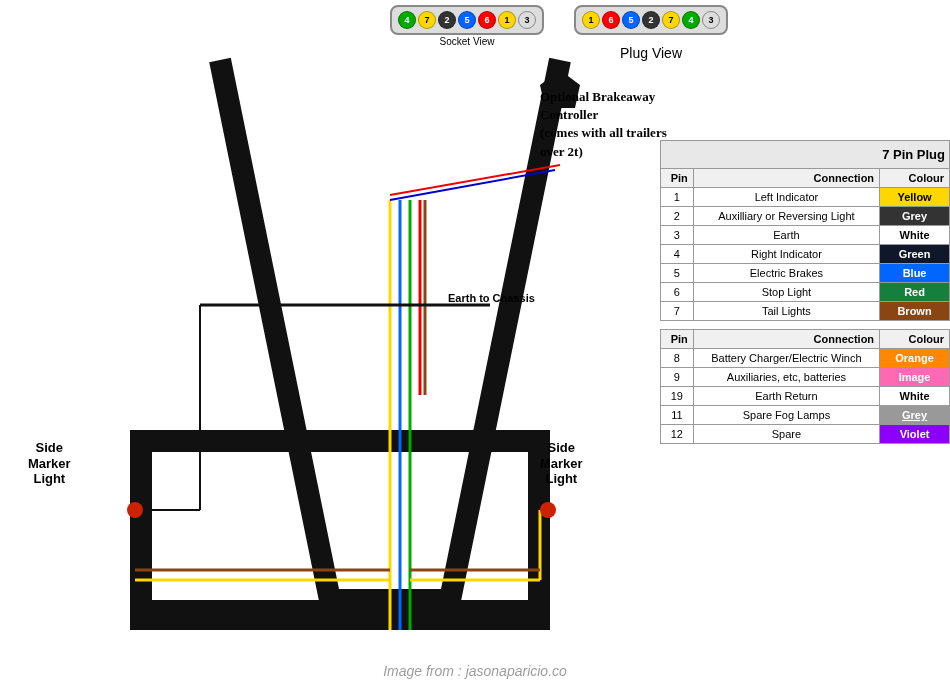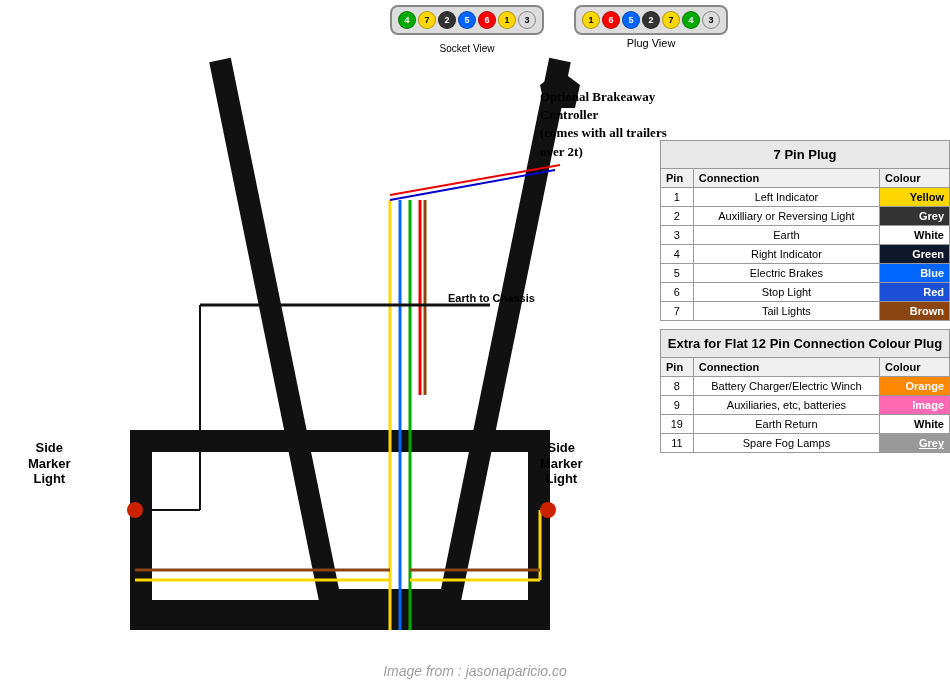--- a/index.html
+++ b/index.html
@@ -36,54 +36,54 @@
       font-size: 11px;
       margin-bottom: 8px;
     }
     .pin-table caption {
       background: #e8e8e8;
       border: 1px solid #999;
       border-bottom: none;
       font-weight: bold;
       font-size: 13px;
       padding: 6px 4px;
-      text-align: center;
+      text-align: right;
     }
     .pin-table th {
       background: #f0f0f0;
       border: 1px solid #999;
       padding: 3px 5px;
-      text-align: left;
+      text-align: right;
       font-weight: bold;
       font-size: 11px;
     }
     .pin-table td {
       border: 1px solid #999;
       padding: 3px 5px;
     }
     .pin-table td.pin-num {
       text-align: center;
       width: 25px;
     }
     .pin-table td.connection {
       width: 160px;
       text-align: center;
     }
     .pin-table td.colour {
       width: 60px;
-      text-align: right;
+      text-align: center;
       color: #fff;
       font-weight: bold;
     }
     .colour-yellow { background: #FFD700; color: #000 !important; }
     .colour-black { background: #333; color: #fff !important; }
     .colour-white { background: #fff; color: #000 !important; border: 1px solid #ccc; }
     .colour-green { background: #0f172a; color: #fff !important; }
     .colour-blue { background: #0066FF; color: #fff !important; }
-    .colour-red { background: #1d4ed8; color: #fff !important; }
+    .colour-red { background: #15803d; color: #fff !important; }
     .colour-brown { background: #8B4513; color: #fff !important; }
     .colour-orange { background: #FF8800; color: #fff !important; }
     .colour-pink { background: #FF69B4; color: #fff !important; }
     .colour-grey { background: #999999; color: #fff !important; text-decoration: underline; }
     .colour-violet { background: #8B00FF; color: #fff !important; }
 
     .connector-box {
       display: flex;
       flex-direction: column;
       align-items: center;
@@ -241,34 +241,34 @@
     <div class="connector-box">
       <div class="connector-pins">
         <div class="pin-circle" style="background:#00AA00;">4</div>
         <div class="pin-circle" style="background:#FFD700; color:#000;">7</div>
         <div class="pin-circle" style="background:#333;">2</div>
         <div class="pin-circle" style="background:#0066FF;">5</div>
         <div class="pin-circle" style="background:#FF0000;">6</div>
         <div class="pin-circle" style="background:#FFD700; color:#000;">1</div>
         <div class="pin-circle" style="background:#ddd; color:#000; border:1px solid #888;">3</div>
       </div>
-      <div style="font-size:10px; margin-top:8px;">Socket View</div>
+      <div style="font-size:10px; margin-top:1px;">Socket View</div>
     </div>
 
     <div class="connector-box">
       <div class="connector-pins">
         <div class="pin-circle" style="background:#FFD700; color:#000;">1</div>
         <div class="pin-circle" style="background:#FF0000;">6</div>
         <div class="pin-circle" style="background:#0066FF;">5</div>
         <div class="pin-circle" style="background:#333;">2</div>
         <div class="pin-circle" style="background:#FFD700; color:#000;">7</div>
         <div class="pin-circle" style="background:#00AA00;">4</div>
         <div class="pin-circle" style="background:#ddd; color:#000; border:1px solid #888;">3</div>
       </div>
-      <div style="font-size:11px; margin-top:2px;">Plug View</div>
+      <div style="font-size:14px; margin-top:10px;">Plug View</div>
     </div>
   </div>
 </div>
 
 <div class="right-panel">
 
   <table class="pin-table">
     <caption>7 Pin Plug</caption>
     <thead>
       <tr>
@@ -310,21 +310,20 @@
     </tr>
         <tr>
       <td class="pin-num">7</td>
       <td class="connection">Tail Lights</td>
       <td class="colour colour-brown">Brown</td>
     </tr>
       </tbody>
   </table>
 
   <table class="pin-table">
-    <caption>Extra for Flat 12 Pin Connection Colour Plug</caption>
     <thead>
       <tr>
         <th>Pin</th>
         <th>Connection</th>
         <th>Colour</th>
       </tr>
     </thead>
     <tbody id="twelve-pin-tbody">
     <tr>
       <td class="pin-num">8</td>
@@ -339,17 +338,22 @@
         <tr>
       <td class="pin-num">19</td>
       <td class="connection">Earth Return</td>
       <td class="colour colour-white">White</td>
     </tr>
         <tr>
       <td class="pin-num">11</td>
       <td class="connection">Spare Fog Lamps</td>
       <td class="colour colour-grey">Grey</td>
     </tr>
+        <tr>
+      <td class="pin-num">12</td>
+      <td class="connection">Spare</td>
+      <td class="colour colour-violet">Violet</td>
+    </tr>
       </tbody>
   </table>
 </div>
 
 <div class="watermark">Image from : jasonaparicio.co</div>
 
 </body></html>

